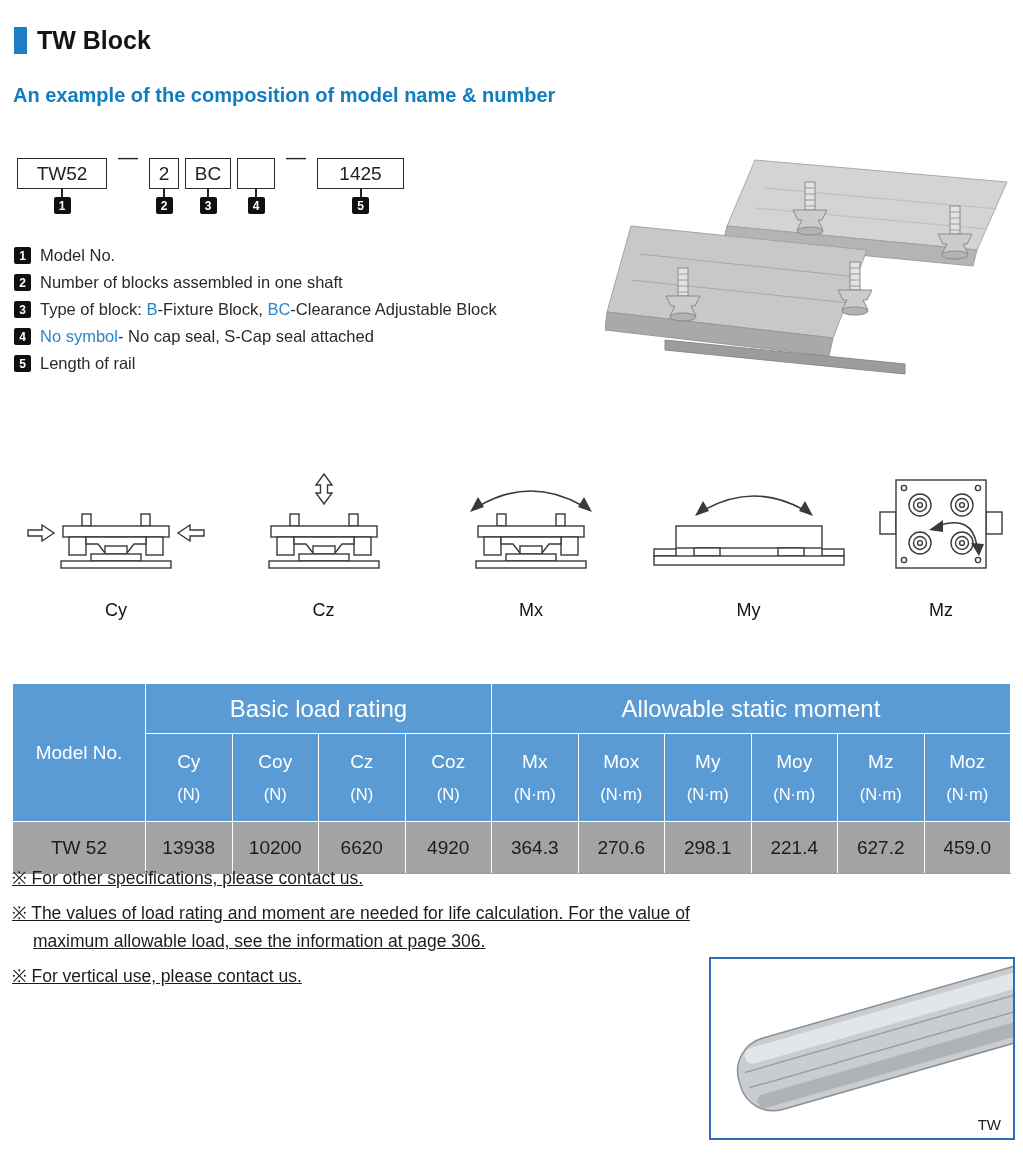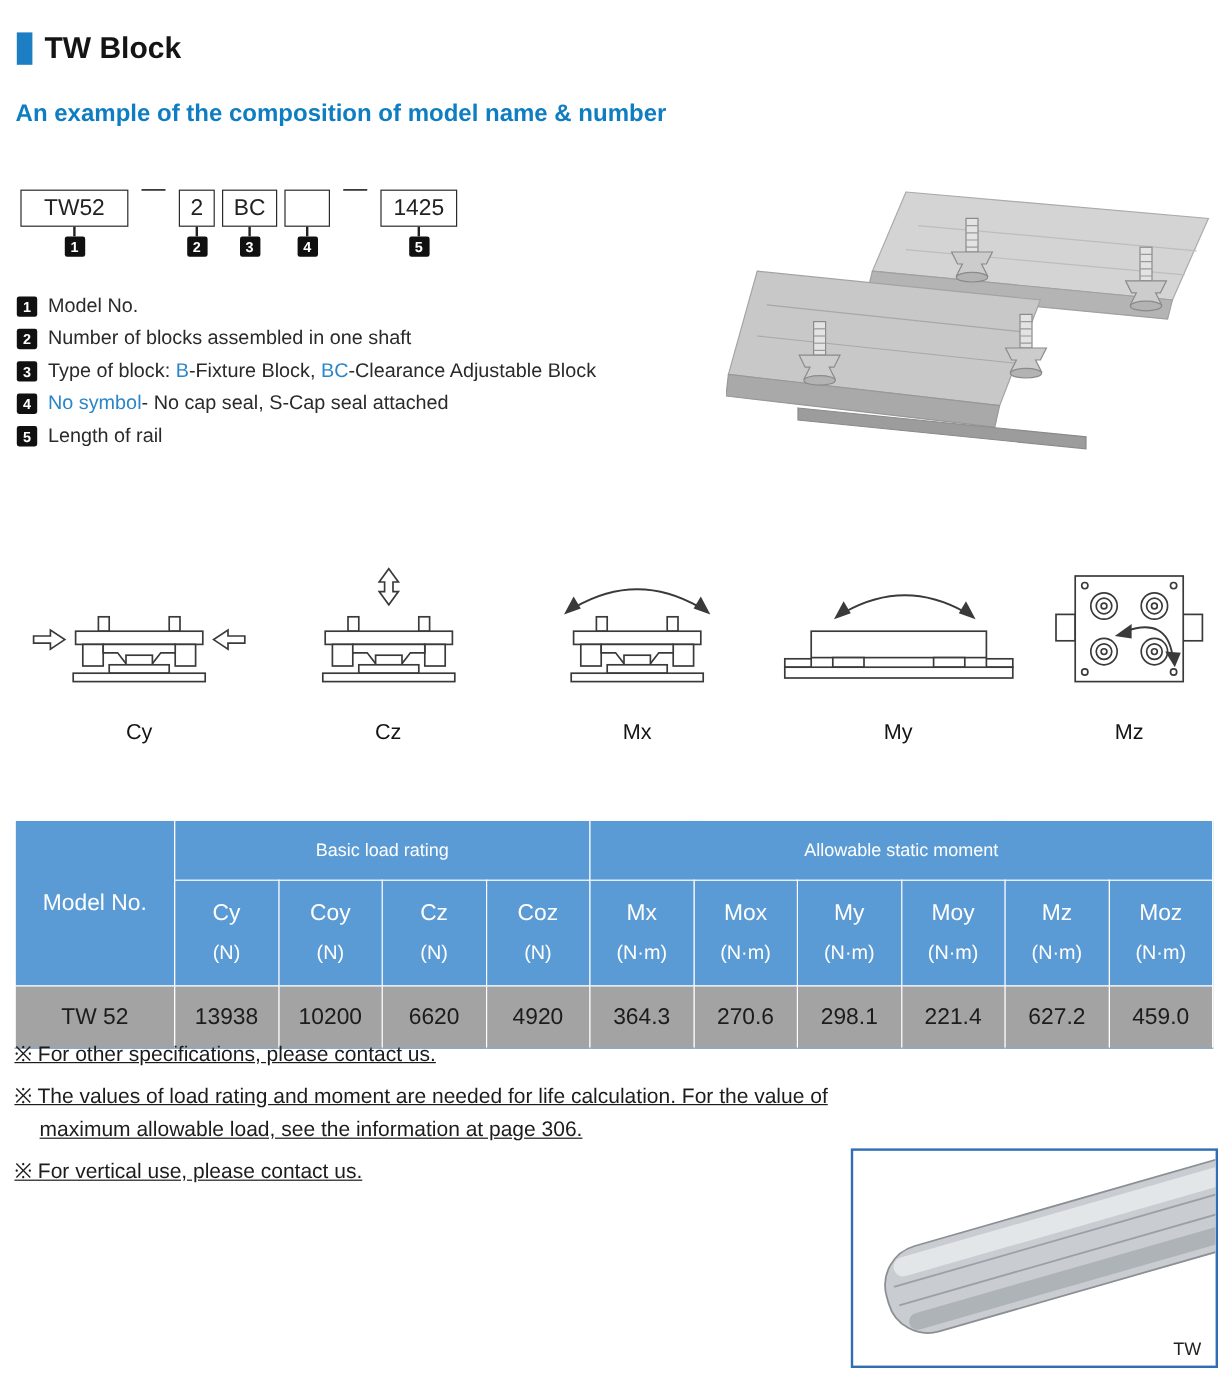--- a/index.html
+++ b/index.html
@@ -11,21 +11,21 @@
   .accent-bar { width: 13px; height: 27px; background: #1e7ec3; }
   .page-title { font-size: 25px; font-weight: bold; color: #141414; }
 
   
   .comp-heading { position: absolute; left: 13px; top: 84px; font-size: 20px; font-weight: bold; color: #0e7dc2; }
 
   
   .model-row { position: absolute; left: 14px; top: 142px; display: flex; align-items: flex-start; }
   .box-unit { display: flex; flex-direction: column; align-items: center; margin: 16px 3px; }
   .mbox { height: 31px; border: 1.6px solid #2b2b2b; display: flex; align-items: center; justify-content: center; font-size: 19px; color: #222; background: #fff; }
-  .w1 { width: 90px; } .w2 { width: 30px; } .w3 { width: 46px; } .w4 { width: 38px; } .w5 { width: 64px; }
+  .w1 { width: 90px; } .w2 { width: 30px; } .w3 { width: 46px; } .w4 { width: 38px; } .w5 { width: 87px; }
   .tick { width: 2px; height: 8px; background: #222; }
   .marker { width: 17px; height: 17px; min-width: 17px; background: #101010; color: #fff; font-size: 12px; font-weight: bold; display: inline-flex; align-items: center; justify-content: center; border-radius: 2px; }
   .dash { height: 31px; display: flex; align-items: center; font-size: 20px; margin: 0 8px; color: #222; }
 
   
   .legend { position: absolute; left: 14px; top: 246px; display: flex; flex-direction: column; gap: 8px; }
   .legend-row { display: flex; align-items: center; gap: 9px; font-size: 16.5px; color: #2a2a2a; }
   .accent-text { color: #2a86c8; }
 
   
@@ -33,21 +33,21 @@
 
   
   .load-heading { position: absolute; left: 12px; top: 440px; font-size: 23px; color: #141414; }
   .diagrams { position: absolute; left: 26px; top: 472px; width: 980px; display: flex; justify-content: space-between; align-items: flex-end; }
   .diagram { display: flex; flex-direction: column; align-items: center; gap: 12px; }
   .diagram-label { font-size: 18px; color: #141414; }
 
   
   .spec-table { position: absolute; left: 12px; top: 683px; width: 999px; border-collapse: collapse; table-layout: fixed; }
   .spec-table th { background: #5b9bd5; color: #fff; font-weight: normal; border: 1.5px solid #ffffff; }
-  .group-th { height: 50px; font-size: 15px; }
+  .group-th { height: 50px; font-size: 24px; }
   .model-th { font-size: 19px; }
   .sub-th { height: 88px; vertical-align: middle; }
   .sub-symbol { font-size: 19px; margin-bottom: 12px; }
   .sub-unit { font-size: 16.5px; }
   .spec-table td { background: #a3a3a3; height: 52px; text-align: center; font-size: 19px; color: #1c1c1c;
                    border-left: 1.5px solid #ffffff; border-right: 1.5px solid #ffffff;
                    border-top: 1.5px solid #ffffff; border-bottom: 1.5px solid #7fa8d0; }
   .col-model { width: 133px; }
 
   

